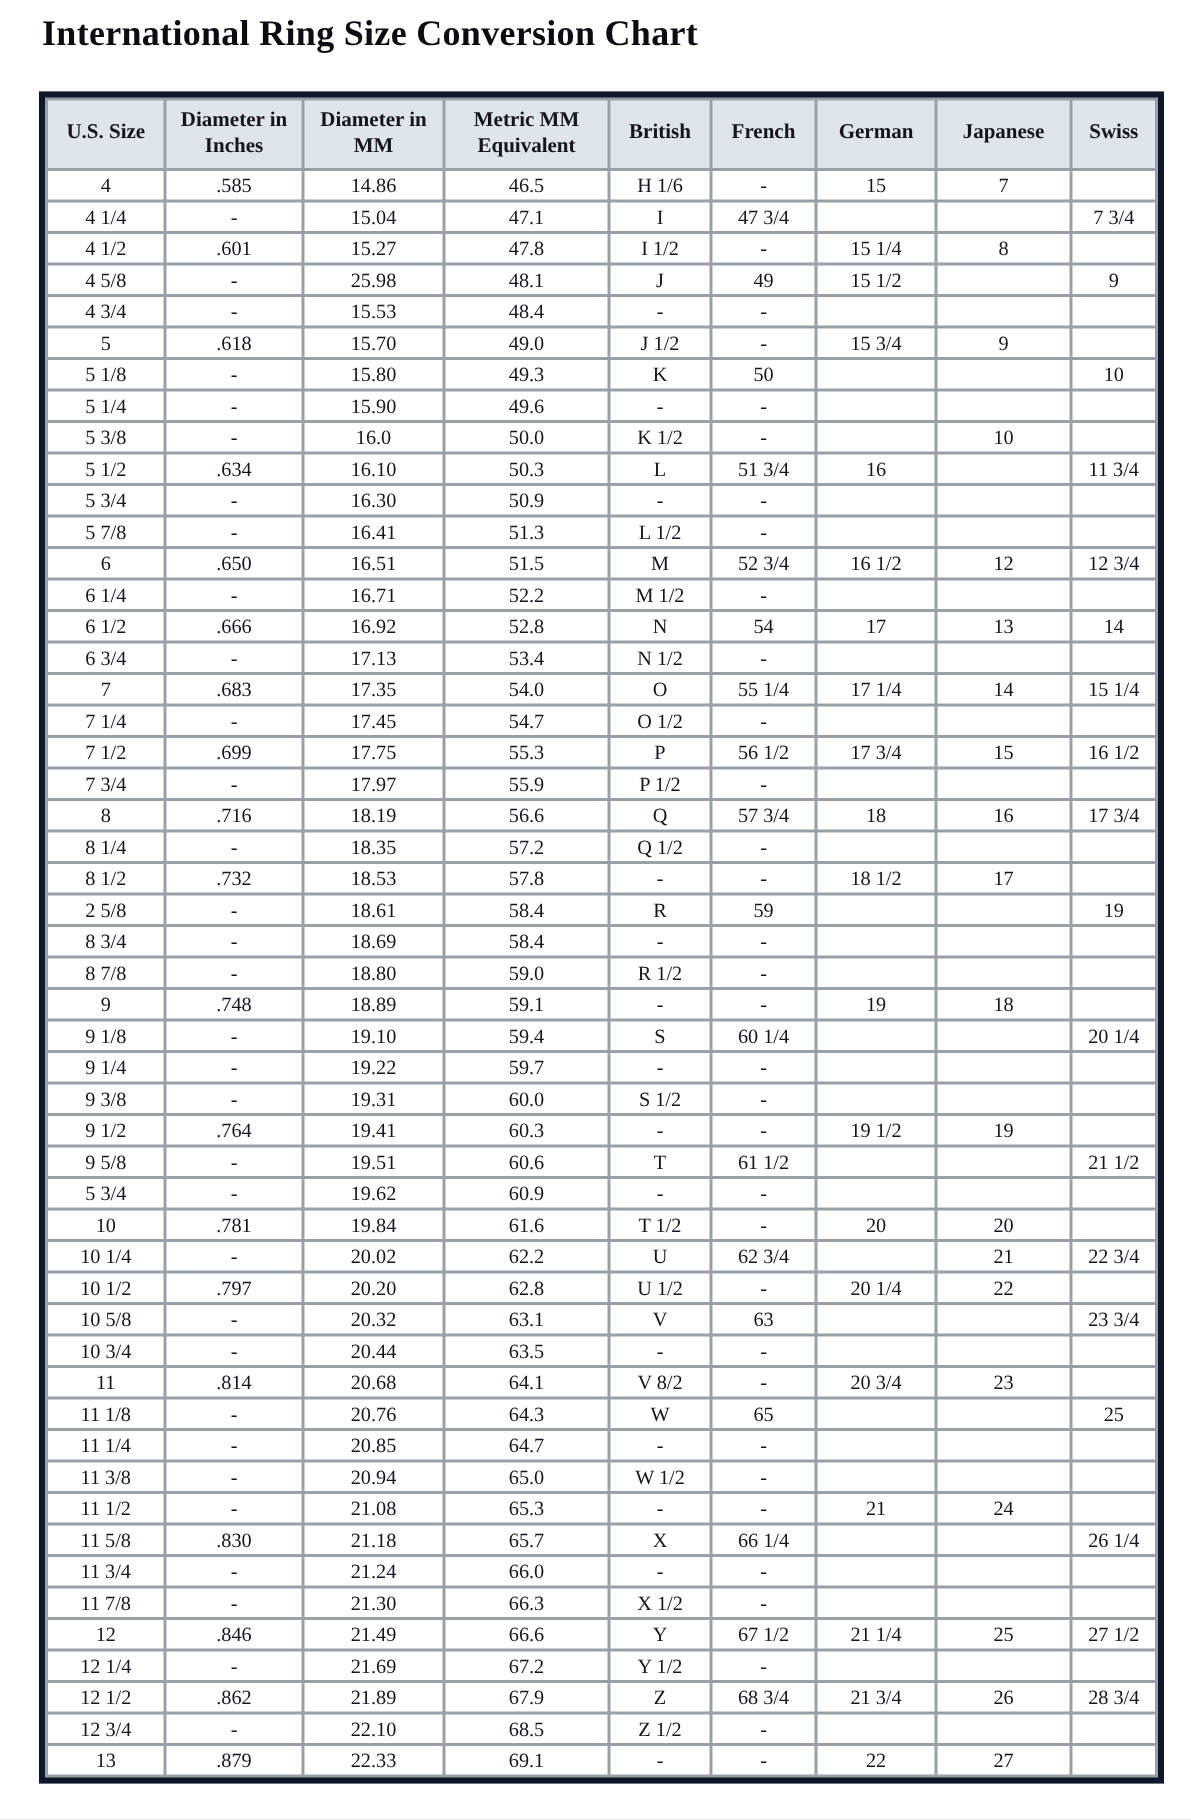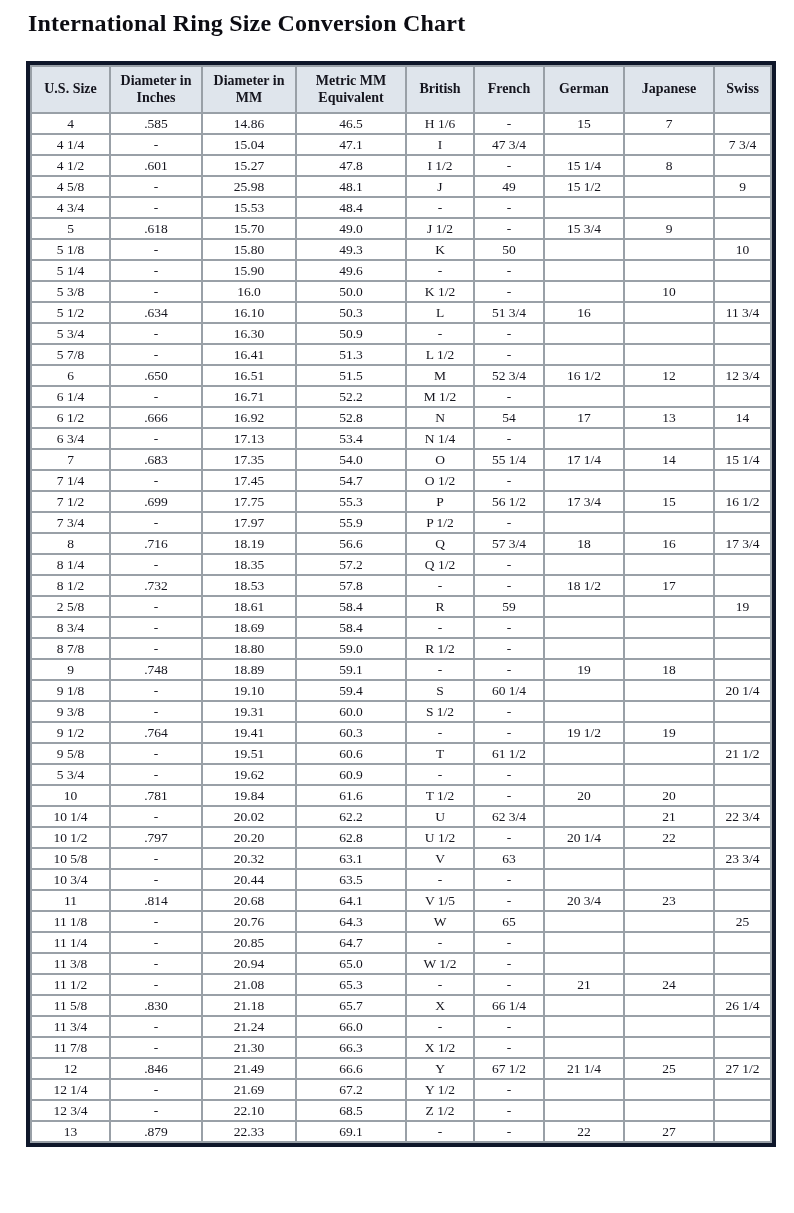--- a/index.html
+++ b/index.html
@@ -252,21 +252,21 @@
           <td>54</td>
           <td>17</td>
           <td>13</td>
           <td>14</td>
         </tr>
         <tr>
           <td>6 3/4</td>
           <td>-</td>
           <td>17.13</td>
           <td>53.4</td>
-          <td>N 1/4</td>
+          <td>N 1/2</td>
           <td>-</td>
           <td></td>
           <td></td>
           <td></td>
         </tr>
         <tr>
           <td>7</td>
           <td>.683</td>
           <td>17.35</td>
           <td>54.0</td>
@@ -391,20 +391,31 @@
           <td>-</td>
           <td>19.10</td>
           <td>59.4</td>
           <td>S</td>
           <td>60 1/4</td>
           <td></td>
           <td></td>
           <td>20 1/4</td>
         </tr>
         <tr>
+          <td>9 1/4</td>
+          <td>-</td>
+          <td>19.22</td>
+          <td>59.7</td>
+          <td>-</td>
+          <td>-</td>
+          <td></td>
+          <td></td>
+          <td></td>
+        </tr>
+        <tr>
           <td>9 3/8</td>
           <td>-</td>
           <td>19.31</td>
           <td>60.0</td>
           <td>S 1/2</td>
           <td>-</td>
           <td></td>
           <td></td>
           <td></td>
         </tr>
@@ -494,21 +505,21 @@
           <td>-</td>
           <td></td>
           <td></td>
           <td></td>
         </tr>
         <tr>
           <td>11</td>
           <td>.814</td>
           <td>20.68</td>
           <td>64.1</td>
-          <td>V 1/5</td>
+          <td>V 8/2</td>
           <td>-</td>
           <td>20 3/4</td>
           <td>23</td>
           <td></td>
         </tr>
         <tr>
           <td>11 1/8</td>
           <td>-</td>
           <td>20.76</td>
           <td>64.3</td>
@@ -600,20 +611,31 @@
           <td>-</td>
           <td>21.69</td>
           <td>67.2</td>
           <td>Y 1/2</td>
           <td>-</td>
           <td></td>
           <td></td>
           <td></td>
         </tr>
         <tr>
+          <td>12 1/2</td>
+          <td>.862</td>
+          <td>21.89</td>
+          <td>67.9</td>
+          <td>Z</td>
+          <td>68 3/4</td>
+          <td>21 3/4</td>
+          <td>26</td>
+          <td>28 3/4</td>
+        </tr>
+        <tr>
           <td>12 3/4</td>
           <td>-</td>
           <td>22.10</td>
           <td>68.5</td>
           <td>Z 1/2</td>
           <td>-</td>
           <td></td>
           <td></td>
           <td></td>
         </tr>

